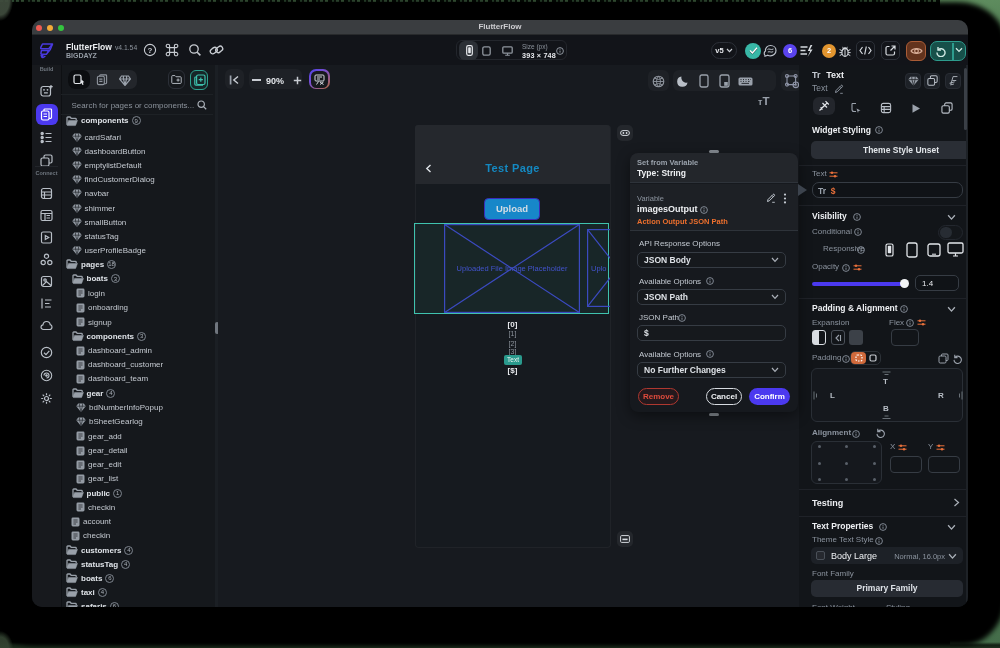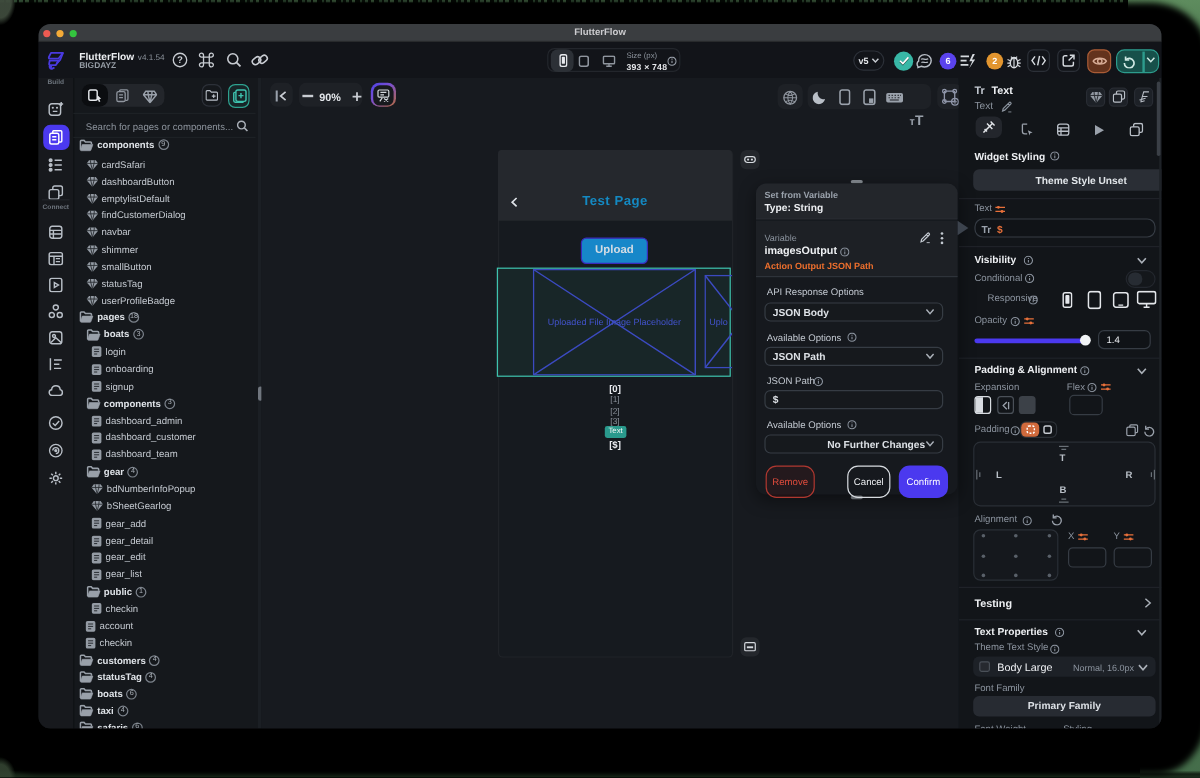--- a/index.html
+++ b/index.html
@@ -32,21 +32,21 @@
 
 .tr { position:absolute; height:14px; display:flex; align-items:center; gap:3px; font-size:8px; color:#c5cad1; white-space:nowrap; }
 .tr b { font-weight:bold; }
 .cnt { width:9px; height:9px; border:1px solid #7d848d; border-radius:50%; font-size:6px; color:#aab0b8; display:flex; align-items:center; justify-content:center; flex:none; }
 .ric { width:13px; height:13px; }
 #nav { overflow:hidden; }
 
 .fld { width:149px; height:16px; background:#16191d; border:1px solid #363c44; border-radius:5px; display:flex; align-items:center; padding:0 6px; }
 .fld b { font-size:8.5px; color:#dde1e6; font-weight:bold; flex:1; }
 .fld .chev { width:8px; height:6px; flex:none; }
-.pbtn { height:27px; border-radius:9px; font-size:8px; font-weight:normal; display:flex; align-items:center; justify-content:center; }
+.pbtn { height:17px; border-radius:9px; font-size:8px; font-weight:bold; display:flex; align-items:center; justify-content:center; }
 .icirc { width:8px; height:8px; }
 
 .pib { width:16px; height:16.5px; background:#1d2127; border:1px solid #282c33; border-radius:4px; display:flex; align-items:center; justify-content:center; }
 .pdiv { left:0; width:169px; height:1px; background:#1f2228; }
 .oset { width:9px; height:7px; }
 .padL { font-size:8px; font-weight:bold; color:#b9bfc7; }
 #panel { overflow:hidden; }
 </style>
 </head>
 <body>
@@ -728,21 +728,21 @@
         <svg class="abs icirc" style="left:48px;top:160.5px;">
             <use href="#i-info"></use>
           </svg>
         <div class="abs fld" style="left:7px;top:172px;">
             <b>$</b>
           </div>
         <div class="abs" style="left:9px;top:196.5px;font-size:8px;color:#c3c9d1;">Available Options</div>
         <svg class="abs icirc" style="left:76px;top:197px;">
             <use href="#i-info"></use>
           </svg>
-        <div class="abs fld" style="left:7px;top:209px;text-align:right;">
+        <div class="abs fld" style="left:7px;top:209px;">
             <b>No Further Changes</b>
             <svg class="chev">
               <use href="#i-chev"></use>
             </svg>
           </div>
         <div class="abs pbtn" style="left:8px;top:235px;width:41px;border:1.2px solid #b03830;color:#de4b3c;background:rgba(120,30,25,0.15);">Remove</div>
         <div class="abs pbtn" style="left:76px;top:235px;width:36px;border:1.2px solid #d7dbe0;color:#eef0f3;">Cancel</div>
         <div class="abs pbtn" style="left:119px;top:235px;width:41px;background:#4b39ef;color:#fff;">Confirm</div>
       </div>
     </div>
@@ -894,21 +894,21 @@
         </svg>
       <svg class="abs" style="left:83px;top:349.5px;" width="9" height="5" viewBox="0 0 9 5">
           <path d="M2.5 1 h4 M0.5 3.5 h8" stroke="#697077" stroke-width="1"></path>
         </svg>
       <svg class="abs" style="left:14px;top:326px;" width="5" height="9" viewBox="0 0 5 9">
           <path d="M1 0.5 v8 M3.5 2.5 v4" stroke="#697077" stroke-width="1"></path>
         </svg>
       <svg class="abs" style="left:159px;top:326px;" width="5" height="9" viewBox="0 0 5 9">
           <path d="M4 0.5 v8 M1.5 2.5 v4" stroke="#697077" stroke-width="1"></path>
         </svg>
-      <div class="abs" style="left:13px;top:363px;font-size:8px;color:#8b939e;">Alignment</div>
+      <div class="abs" style="left:13px;top:363px;font-size:8px;color:#8b939e;font-weight:bold;">Alignment</div>
       <svg class="abs icirc" style="left:53px;top:364.5px;">
           <use href="#i-info"></use>
         </svg>
       <svg class="abs" style="left:76px;top:362px;" width="11" height="11" viewBox="0 0 12 12">
           <use href="#i-undo"></use>
         </svg>
       <div class="abs" style="left:12px;top:376px;width:71px;height:43px;background:#15181d;border:1px solid #2a2f36;border-radius:6px;"></div>
       <div class="abs" style="left:18.5px;top:380px;width:3px;height:3px;border-radius:50%;background:#596069;"></div>
 <div class="abs" style="left:46px;top:380px;width:3px;height:3px;border-radius:50%;background:#596069;"></div>
 <div class="abs" style="left:73.5px;top:380px;width:3px;height:3px;border-radius:50%;background:#596069;"></div>

